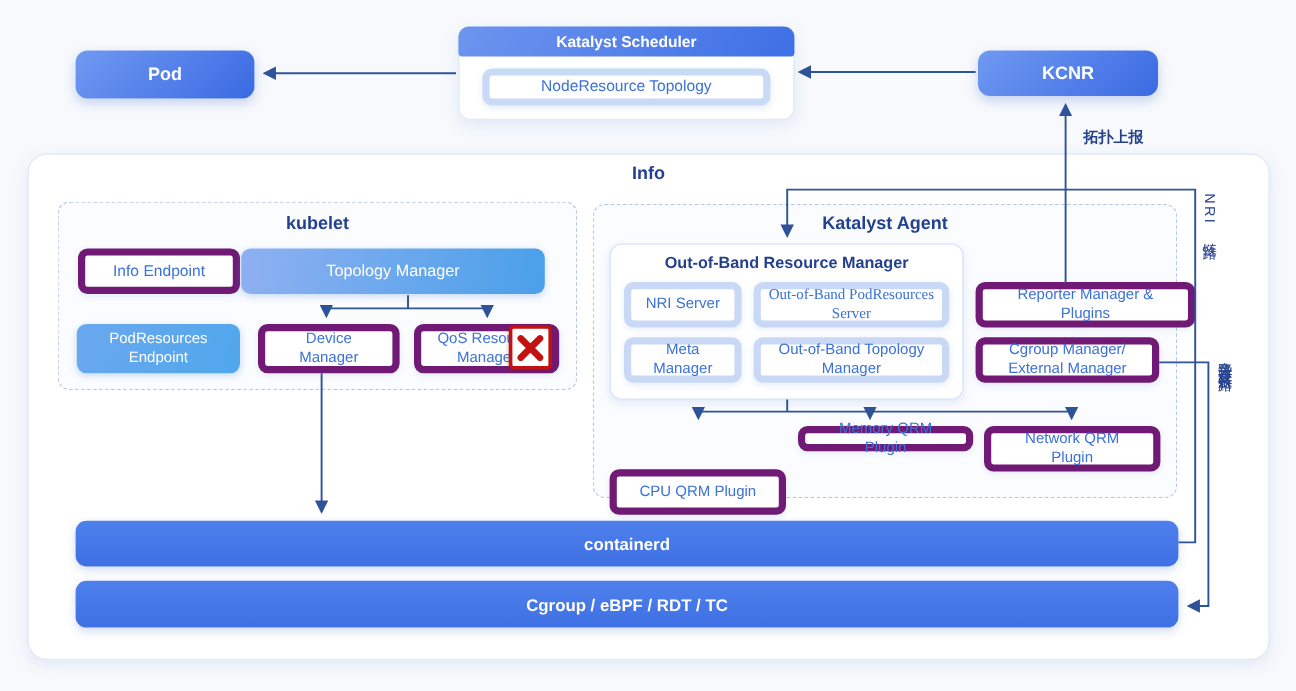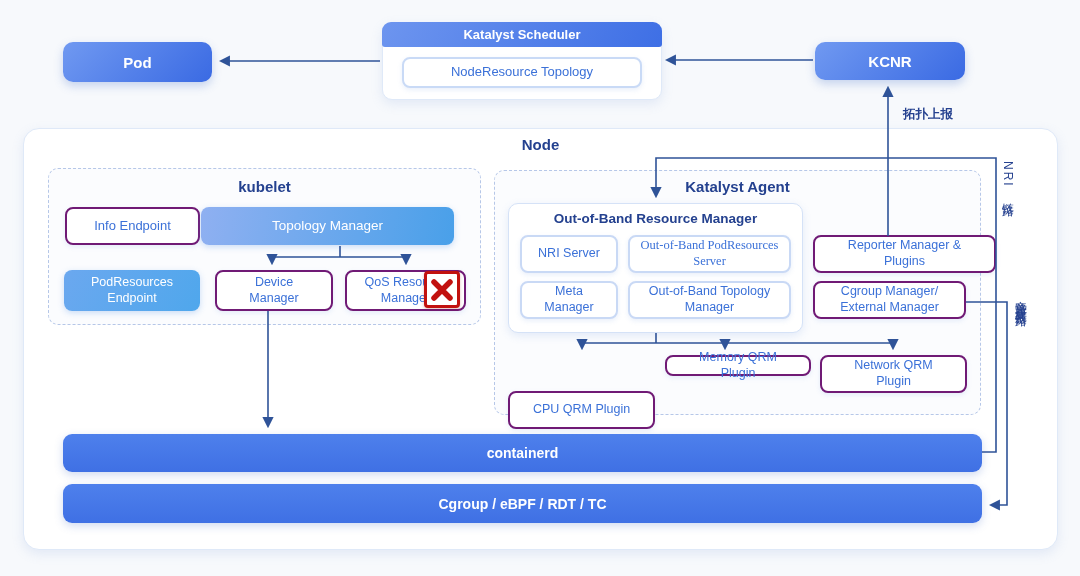--- a/index.html
+++ b/index.html
@@ -17,21 +17,21 @@
   }
   
   .bar{
     background:linear-gradient(180deg,#4e80ec 0%,#3f70e4 100%);
     border-radius:9px;color:#fff;font-weight:bold;font-size:14px;
     display:flex;align-items:center;justify-content:center;
     box-shadow:0 3px 8px rgba(70,110,200,.25);z-index:2;
   }
   
   .wbox{
-    background:#fff;border:2px solid #701a75;border-radius:8px;
+    background:#fff;border:6px solid #701a75;border-radius:8px;
     color:#3b71d8;font-size:12.5px;line-height:1.25;text-align:center;
     display:flex;align-items:center;justify-content:center;
     box-shadow:0 2px 5px rgba(100,140,220,.14);z-index:2;padding:2px 4px;
   }
   
   .sky{
     border-radius:8px;color:#fff;font-size:13px;text-align:center;line-height:1.25;
     display:flex;align-items:center;justify-content:center;
     box-shadow:0 2px 6px rgba(90,150,230,.3);z-index:2;
   }
@@ -64,21 +64,21 @@
 
   <div class="abs outer-card" style="left:382px;top:22px;width:280px;height:78px;"></div>
   <div class="abs" style="left:382px;top:22px;width:280px;height:25px;z-index:2;
        background:linear-gradient(120deg,#6d95ef,#3e6fe5);border-radius:9px 9px 3px 3px;
        color:#fff;font-weight:bold;font-size:13px;display:flex;align-items:center;justify-content:center;">Katalyst Scheduler</div>
   <div class="abs wbox" style="left:402px;top:57px;width:240px;height:31px;font-size:13px;border-color:#c9daf6;">NodeResource Topology</div>
 
   <div class="abs pill" style="left:815px;top:42px;width:150px;height:38px;">KCNR</div>
 
   <div class="abs outer-card" style="left:23px;top:128px;width:1035px;height:422px;border-radius:16px;"></div>
-  <div class="abs ptitle" style="left:23px;top:136px;width:1035px;font-size:15px;">Node</div>
+  <div class="abs ptitle" style="left:23px;top:136px;width:1035px;font-size:15px;">Info</div>
 
   <div class="abs dashed" style="left:48px;top:168px;width:433px;height:157px;"></div>
   <div class="abs ptitle" style="left:48px;top:178px;width:433px;font-size:15px;">kubelet</div>
 
   <div class="abs wbox" style="left:65px;top:207px;width:135px;height:38px;font-size:13px;">Info Endpoint</div>
 
   <div class="abs sky" style="left:201px;top:207px;width:253px;height:38px;
        background:linear-gradient(100deg,#8fb0f1,#49a0e9);font-size:13.5px;">Topology Manager</div>
 
   <div class="abs sky" style="left:64px;top:270px;width:136px;height:41px;

